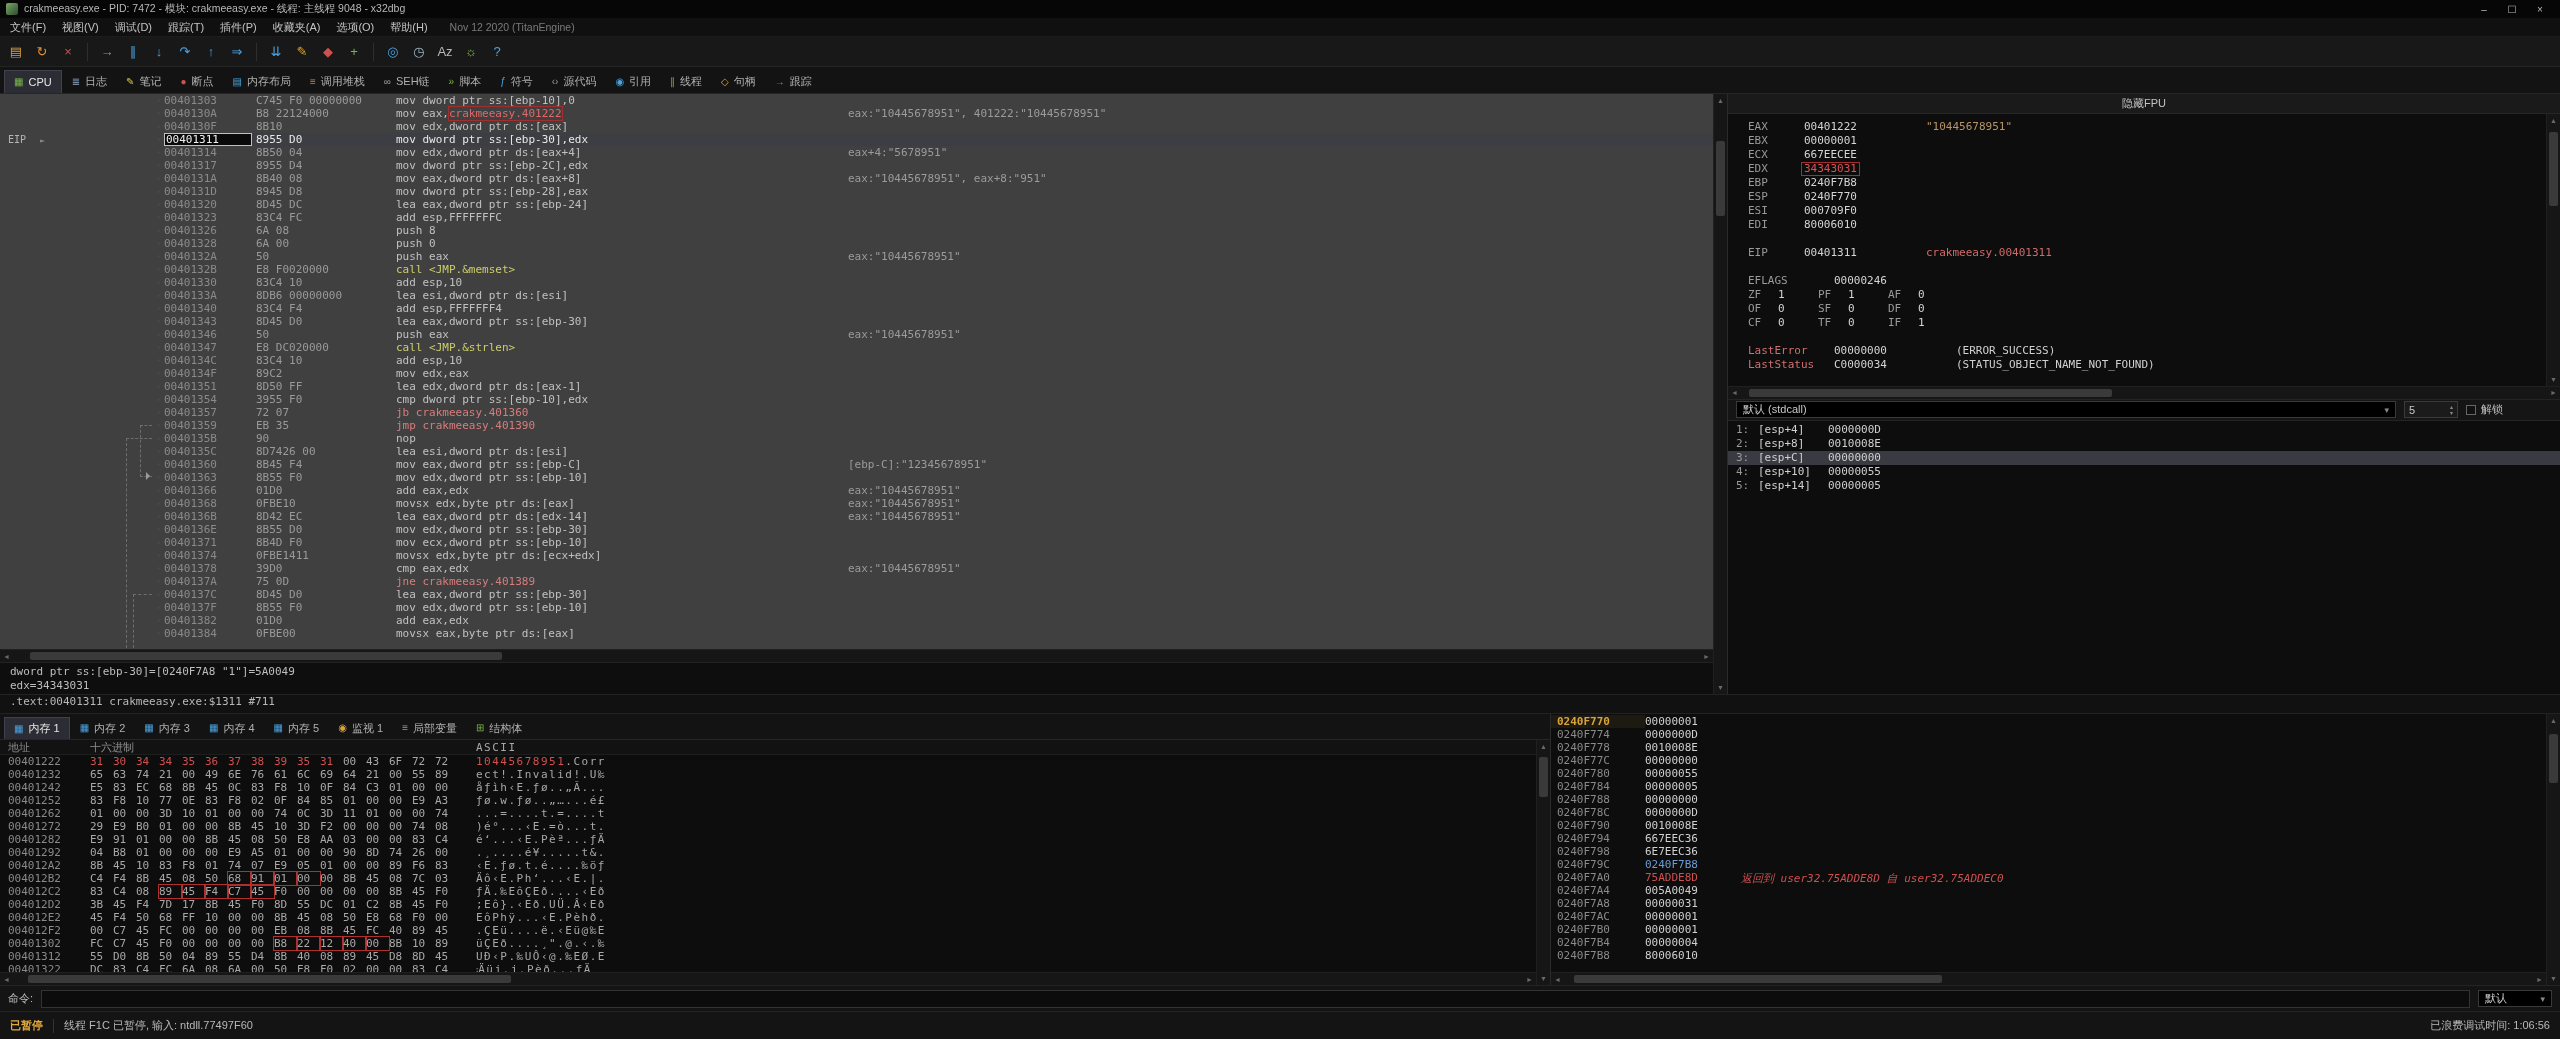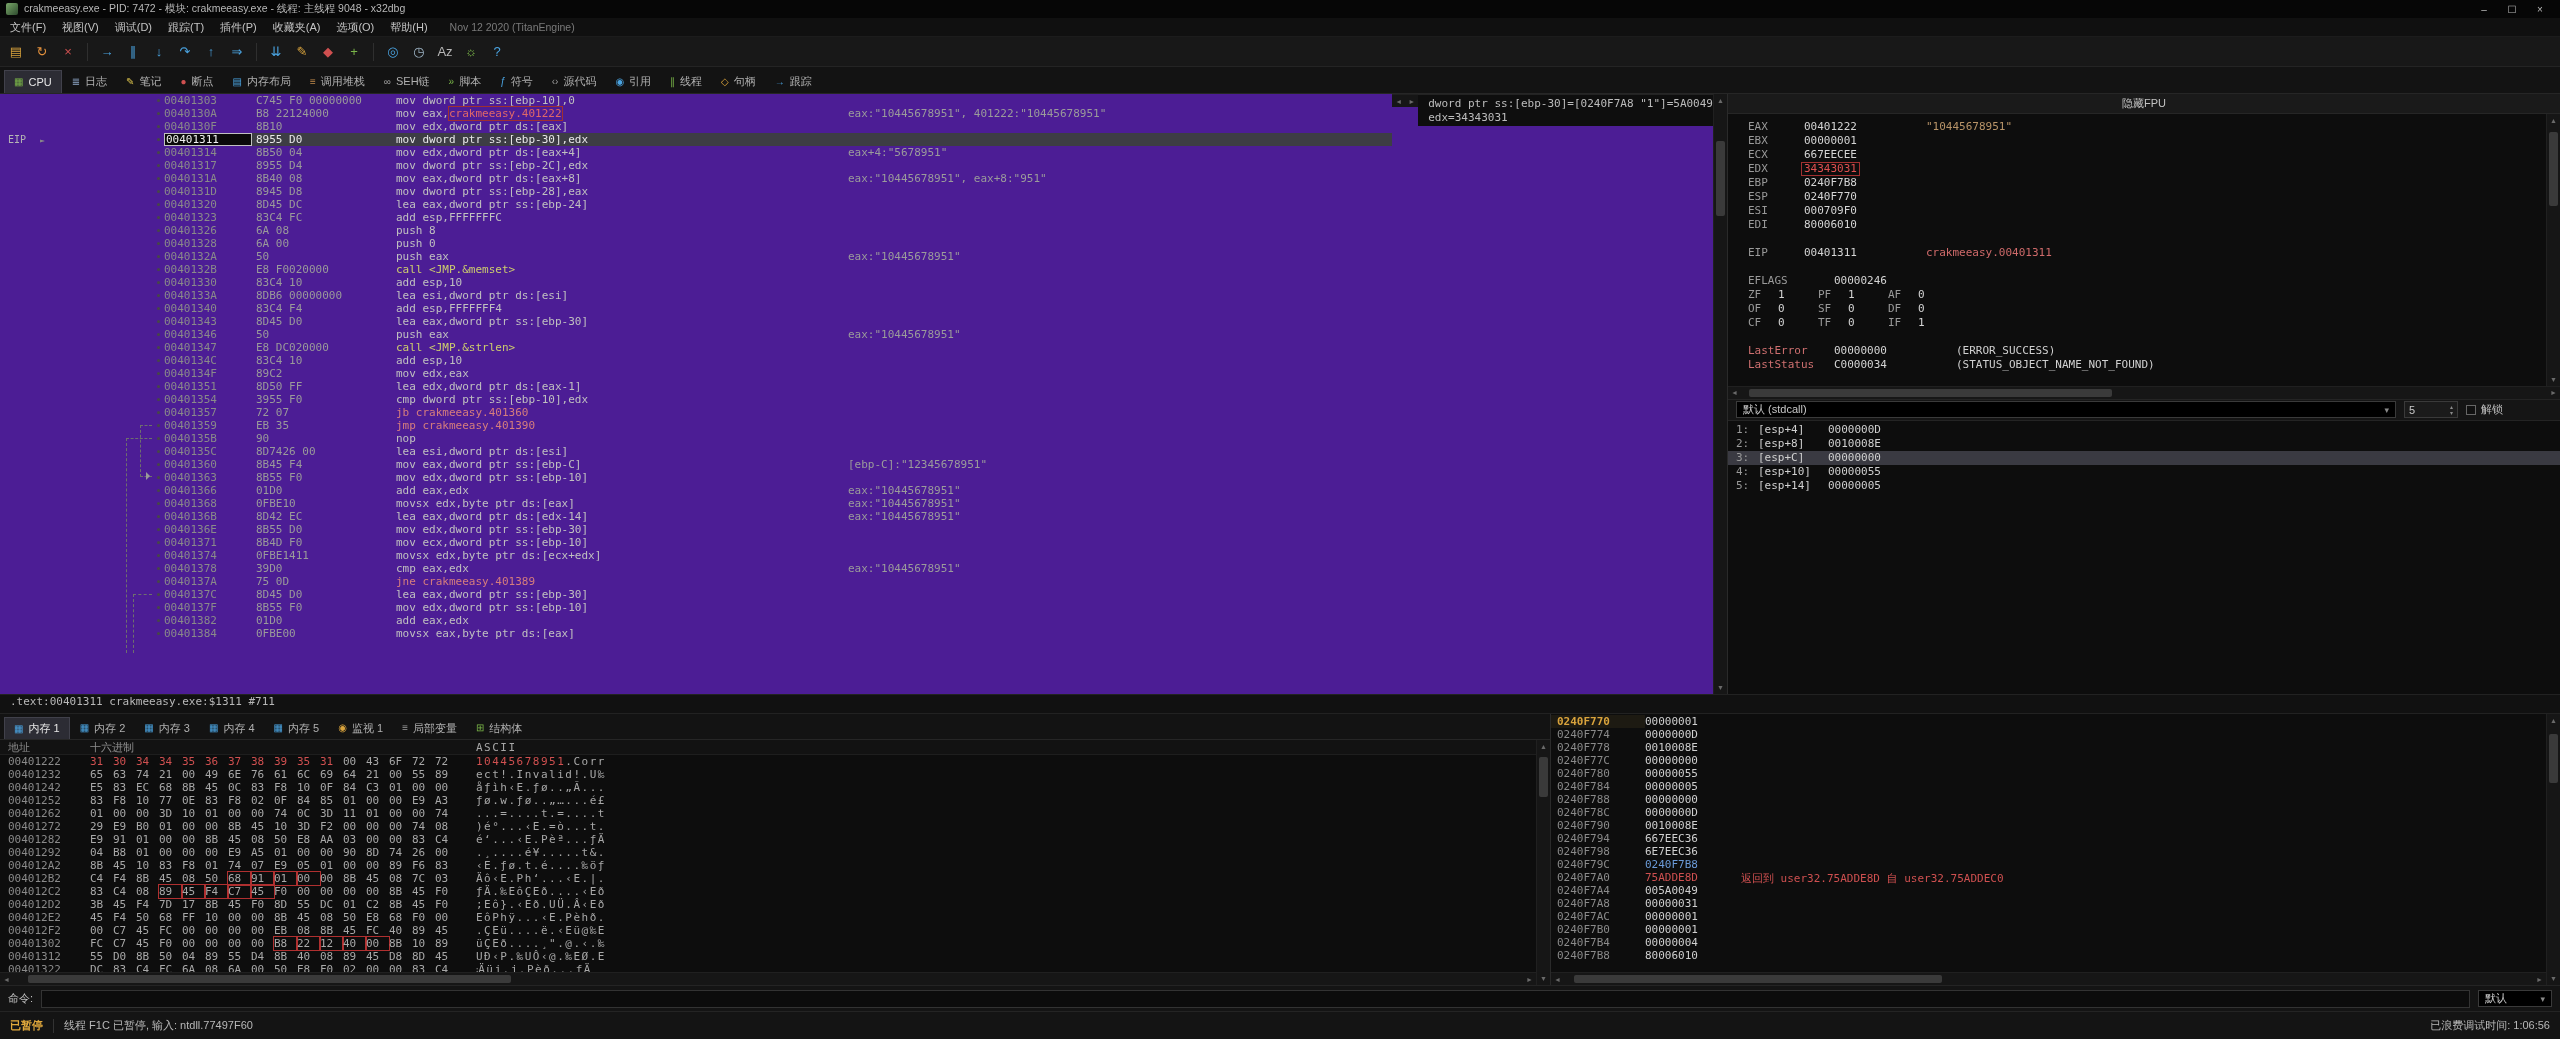--- a/index.html
+++ b/index.html
@@ -22,21 +22,21 @@
   .tsep{width:1px;height:18px;background:#2f2f2f;margin:0 5px;}
   
   .tabbar{height:27px;background:#131313;border-bottom:1px solid #262626;display:flex;flex:0 0 auto;}
   .tabbar.small{height:26px;}
   .tabs{display:flex;align-items:stretch;padding:3px 4px 0;gap:1px;}
   .tab{display:flex;align-items:center;gap:5px;padding:0 9px;font-size:11px;color:#b0b0b0;}
   .tab.sel{background:#2c2c34;border:1px solid #41414b;border-bottom:none;color:#e6e6e6;}
   .tico{font-size:10px;line-height:1;}
   
   .main{flex:1;display:flex;min-height:0;}
-  .disasm-col{width:1713px;display:flex;flex-direction:row;background:#4c1d95;flex:0 0 auto;}
+  .disasm-col{width:1713px;display:flex;flex-direction:column;background:#404040;flex:0 0 auto;}
   .disasm-rows{flex:1;position:relative;overflow:hidden;font:11px "DejaVu Sans Mono",monospace;}
   .drow{display:flex;height:13px;line-height:13px;white-space:pre;}
   .g{width:118px;flex:0 0 auto;}
   .j{width:36px;flex:0 0 auto;}
   .dot{width:10px;flex:0 0 auto;position:relative;}
   .dot::after{content:"";position:absolute;left:3px;top:5px;width:3px;height:3px;border-radius:50%;background:#474747;}
   .dcontent{flex:1;display:flex;white-space:pre;min-width:0;}
   .a{width:92px;color:#8a8a8a;flex:0 0 auto;}
   .b{width:140px;color:#9a9a9a;flex:0 0 auto;}
   .i{width:452px;color:#c0c0c0;flex:0 0 auto;}
@@ -113,21 +113,21 @@
   .stack-col{flex:1;border-left:1px solid #2a2a2a;display:flex;background:#0d0d0d;min-width:0;}
   .stack-main{flex:1;display:flex;flex-direction:column;min-width:0;}
   .stack-rows{flex:1;overflow:hidden;padding-top:1px;}
   .srow{display:flex;height:13px;line-height:13px;font:11px "DejaVu Sans Mono",monospace;white-space:pre;}
   .sa{width:94px;padding-left:6px;color:#8a8a8a;flex:0 0 auto;}
   .sa.esp{color:#d9a33c;font-weight:bold;background:#1d1a12;}
   .svv{width:96px;color:#cfcfcf;flex:0 0 auto;}
   .svv.ptr{color:#6a9ad8;}
   .svv.ret{color:#cf5050;}
   .scm{flex:1;color:#9a9a9a;}
-  .scm.ret{color:#cf5050;}
+  .scm.ret{color:#cf5050;font-style:italic;}
   
   .cmdbar{height:26px;display:flex;align-items:center;padding:0 8px;gap:8px;background:#141414;border-top:1px solid #242424;flex:0 0 auto;}
   .cmdlbl{font-size:11px;color:#c0c0c0;}
   .cmdinput{flex:1;height:18px;background:#0c0c0c;border:1px solid #333;color:#ddd;font:11px "DejaVu Sans Mono",monospace;padding:0 6px;outline:none;}
   .statusbar{height:28px;display:flex;align-items:center;padding:0 10px;gap:10px;background:#141414;border-top:1px solid #242424;font-size:11px;flex:0 0 auto;}
   .state{color:#e0a83c;font-weight:bold;}
   .sdiv{width:1px;height:14px;background:#333;}
   .smsg{color:#b8b8b8;}
   .stime{margin-left:auto;color:#b8b8b8;}
 </style>

